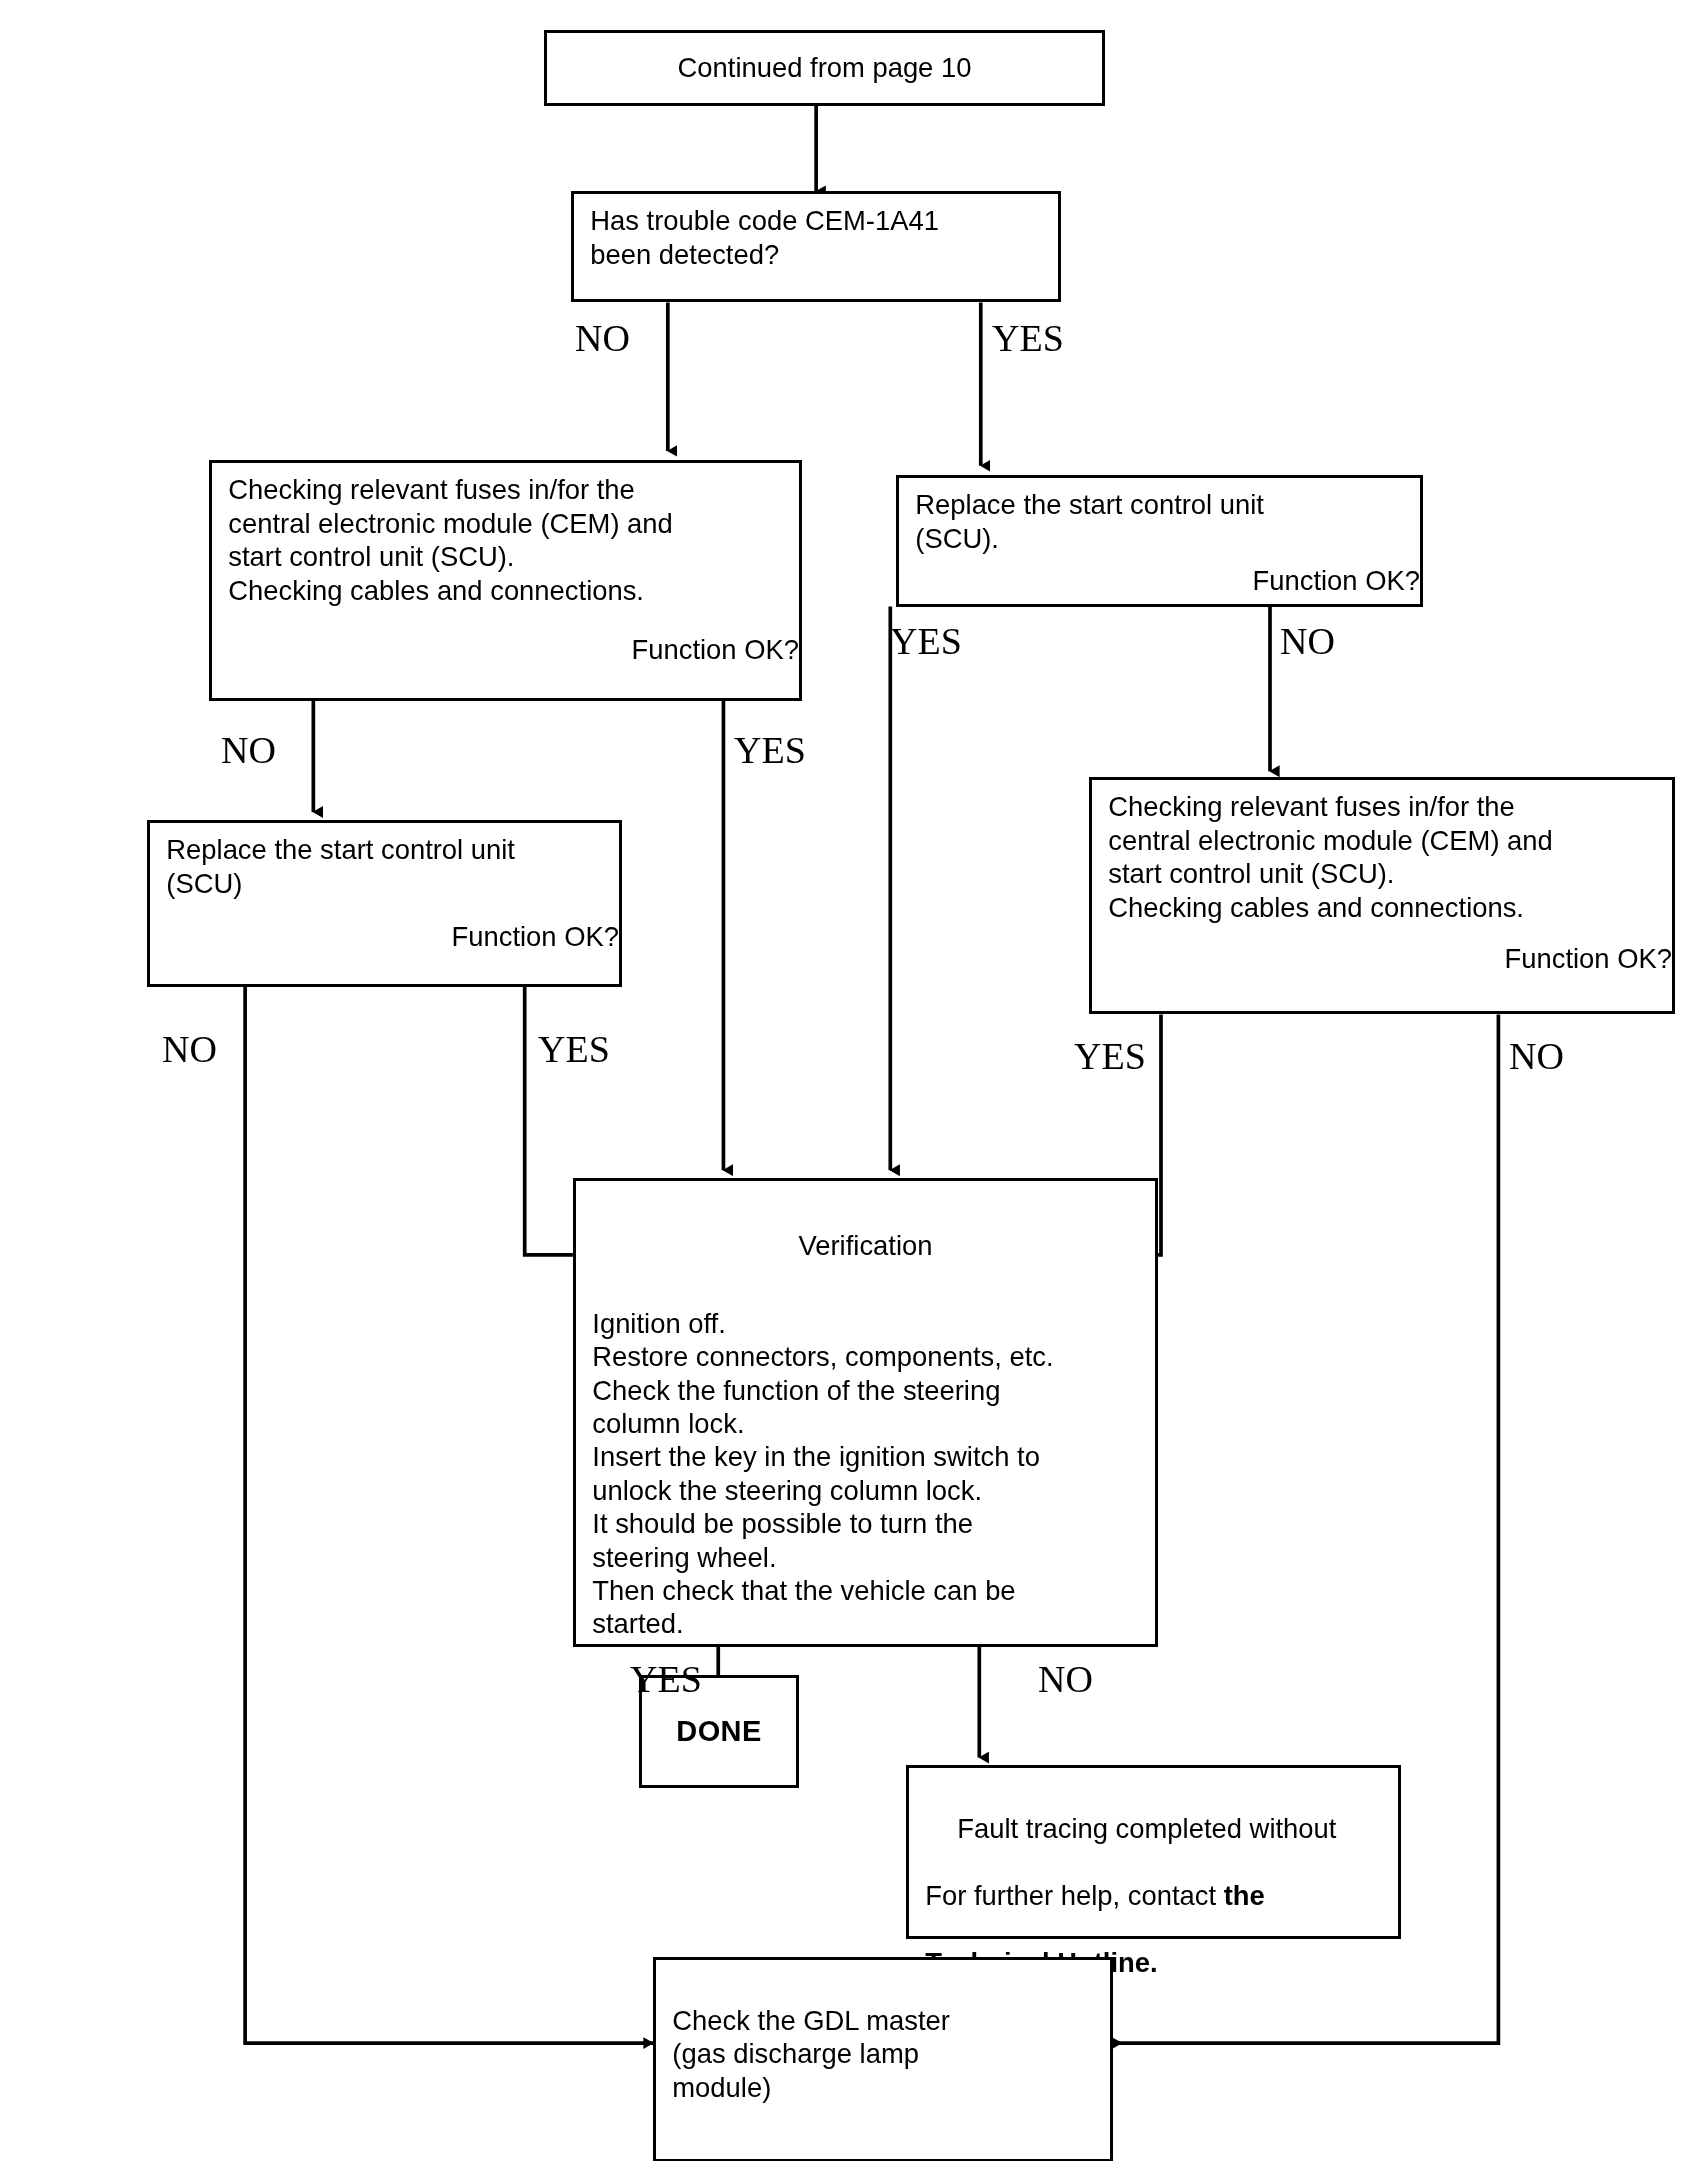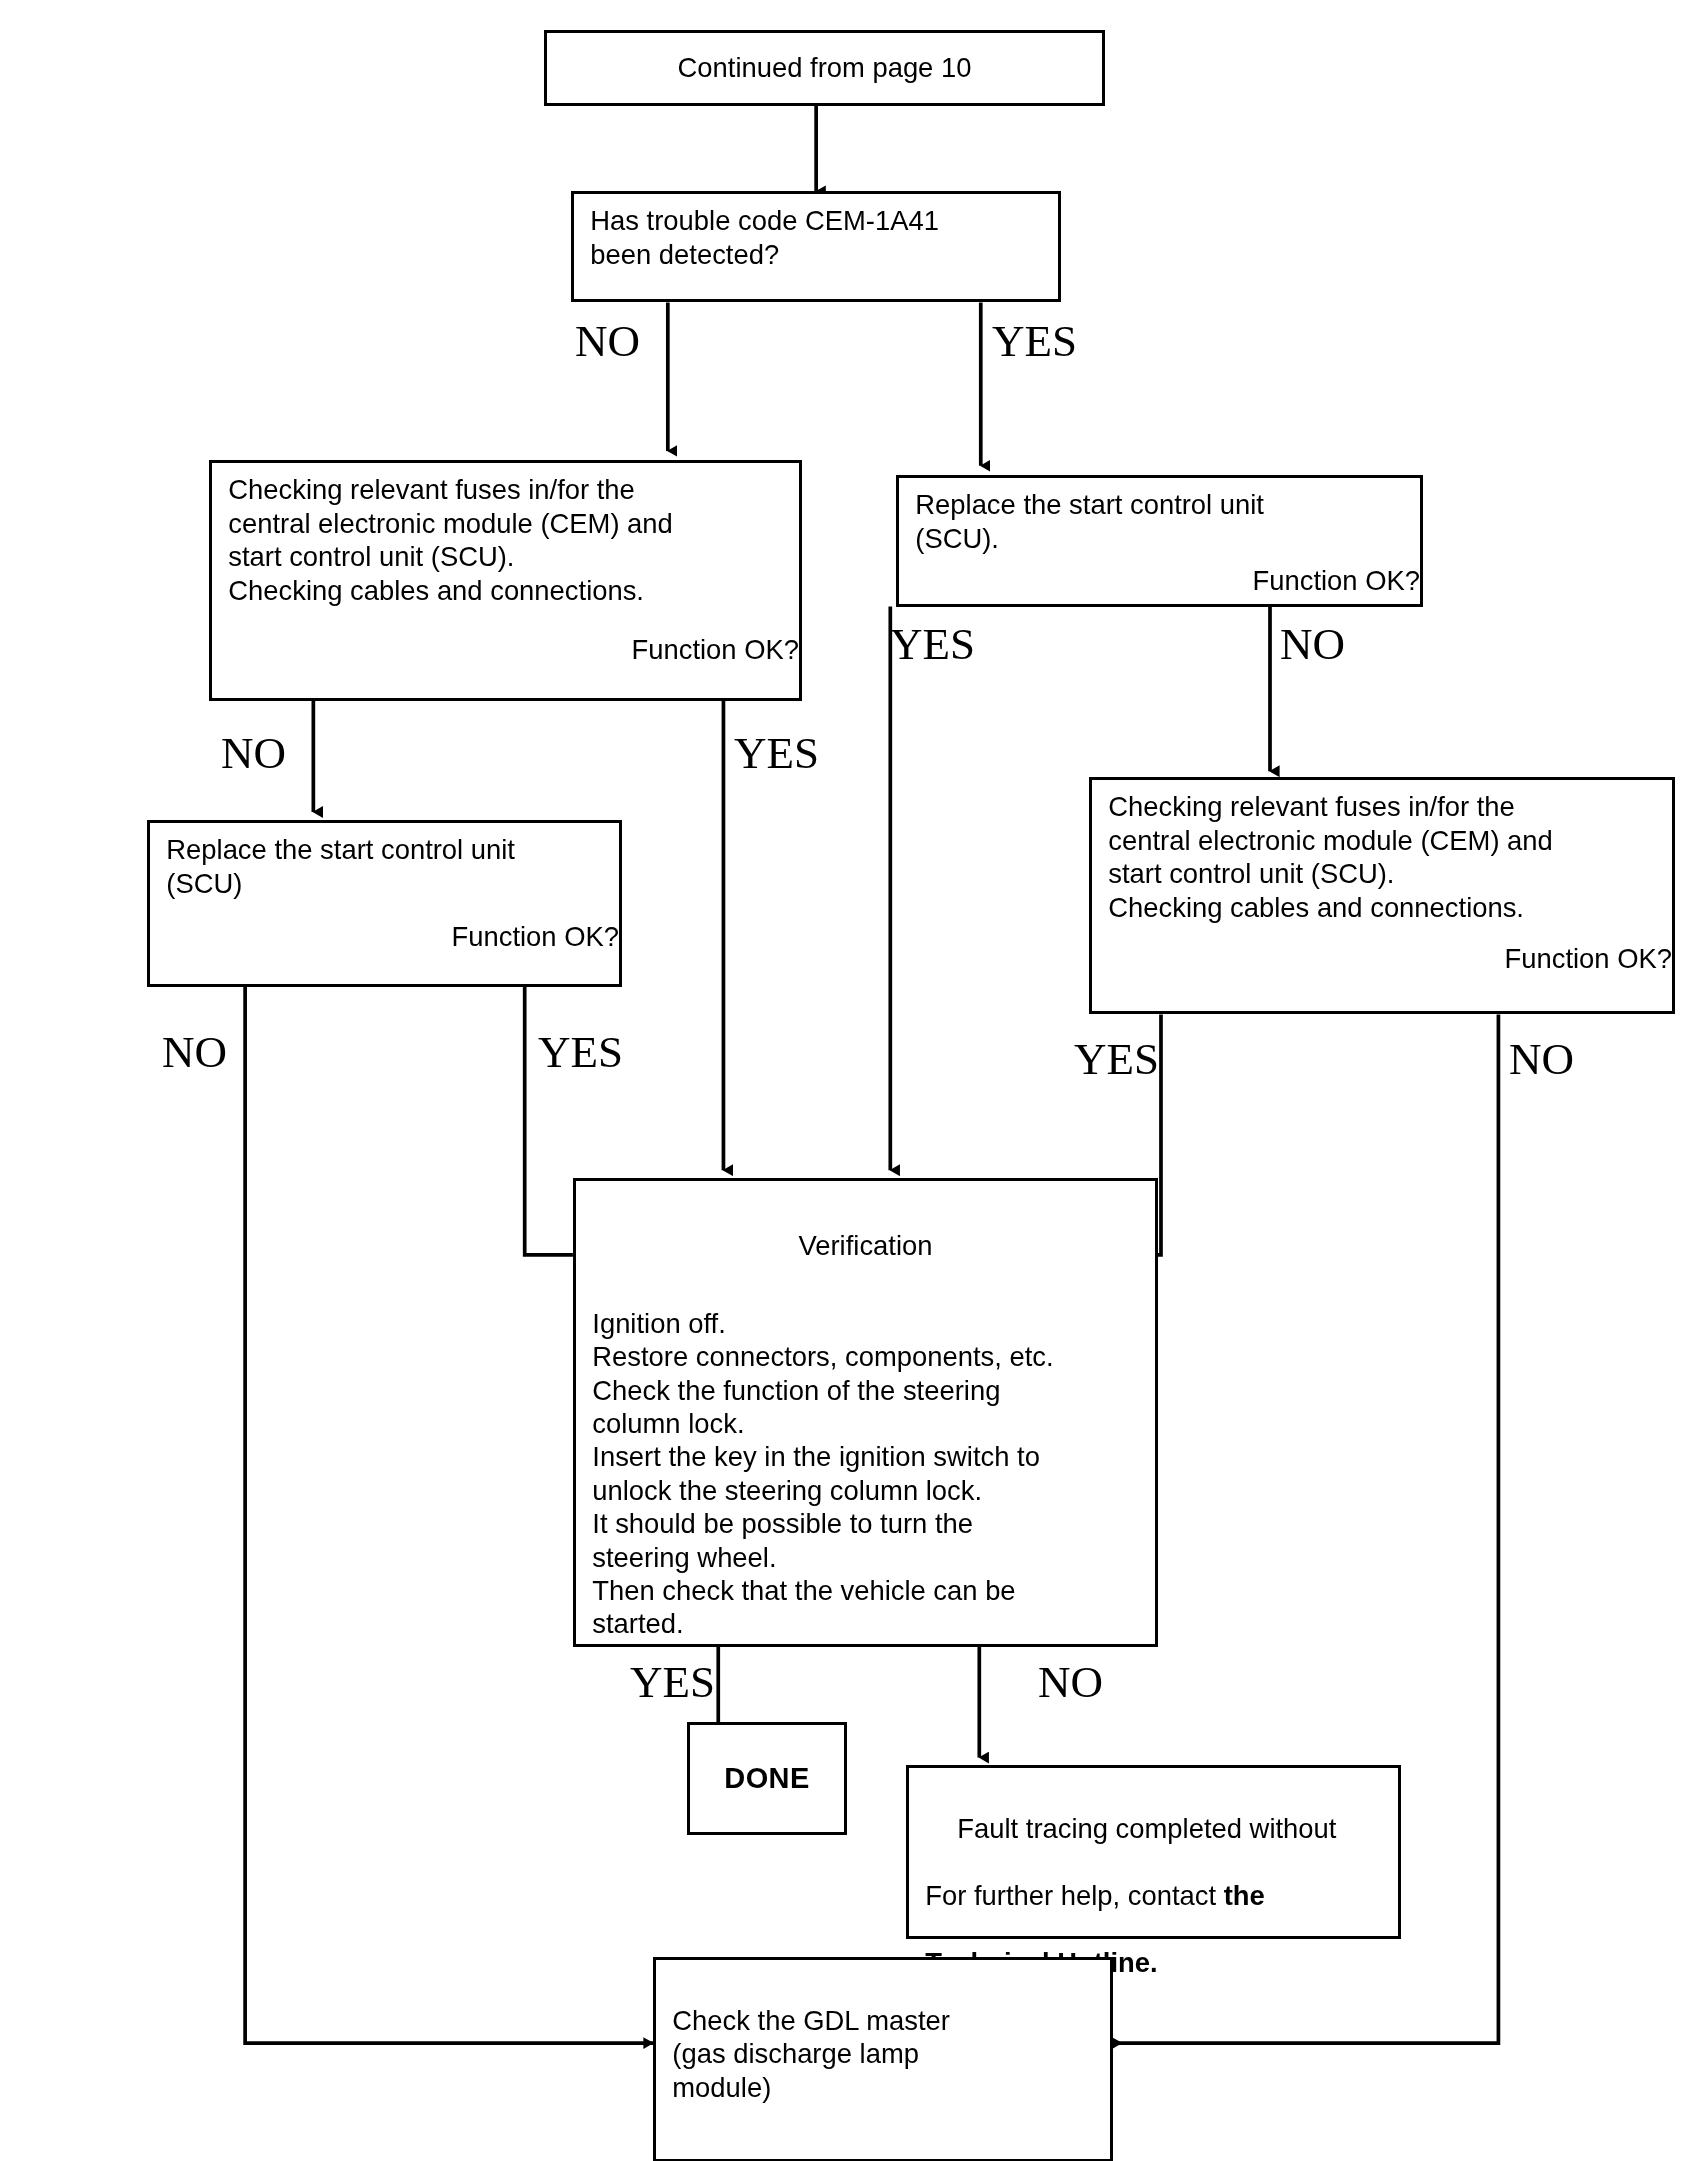--- a/index.html
+++ b/index.html
@@ -52,21 +52,21 @@
   }
   .bold{font-weight:bold;}
   .done-lbl{
     font-weight:bold;
     font-size:29px;
     letter-spacing:0.4px;
   }
   .edge-label{
     position:absolute;
     font-family:"Liberation Serif", serif;
-    font-size:45px;
+    font-size:38px;
     color:#000000;
     line-height:1;
     white-space:nowrap;
   }
 </style>
 </head>
 <body>
 
 <div id="page">
 
@@ -159,21 +159,21 @@
 column lock.
 Insert the key in the ignition switch to
 unlock the steering column lock.
 It should be possible to turn the
 steering wheel.
 Then check that the vehicle can be
 started.</span>
     </div>
   </div>
 
-  <div class="node" style="left:639px;top:1722px;width:160px;height:113px;margin-left:48px;">
+  <div class="node" style="left:639px;top:1675px;width:160px;height:113px;">
     <div class="center-one done-lbl">DONE</div>
   </div>
 
   <div class="node" style="left:906px;top:1765px;width:495px;height:174px;">
     <div class="body">
       <span style="display:block;margin-left:32px;">Fault tracing completed without</span>
       <span style="display:block;"><span>For further help, contact </span><span class="bold">the</span></span>
       <span class="bold" style="display:block;">Technical Hotline.</span>
     </div>
   </div>

